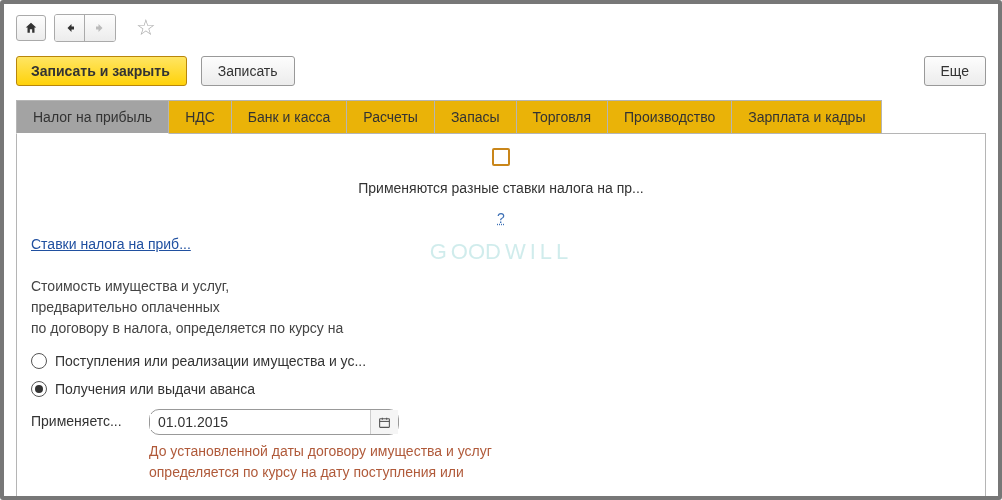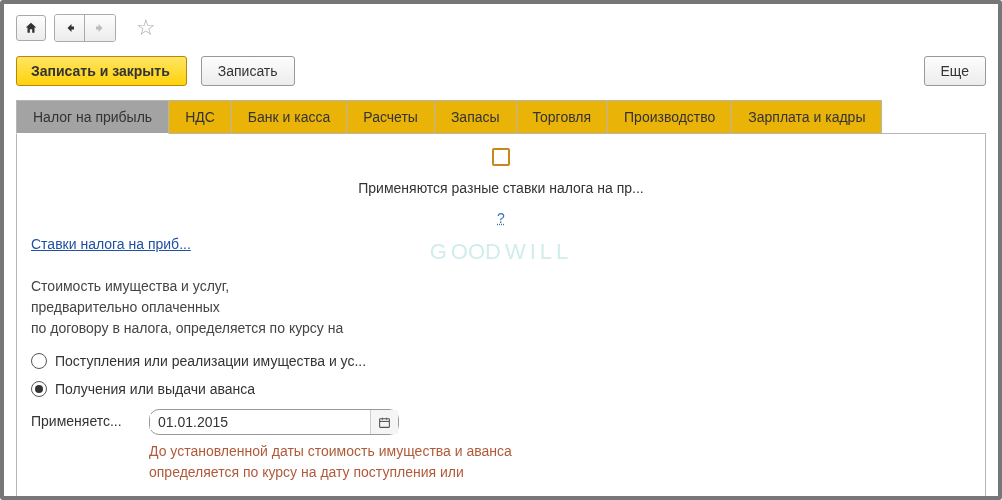--- a/index.html
+++ b/index.html
@@ -300,21 +300,21 @@
         <button class="cal-btn">
           <svg width="13" height="13" viewBox="0 0 24 24" fill="none" stroke="#555" stroke-width="2">
               <rect x="3" y="5" width="18" height="16" rx="1"></rect>
               <line x1="3" y1="10" x2="21" y2="10"></line>
               <line x1="8" y1="3" x2="8" y2="7"></line>
               <line x1="16" y1="3" x2="16" y2="7"></line>
             </svg>
         </button>
       </div>
       <div class="hint-text">
-        <div>До установленной даты стоимость имущества и аванса</div>
+        <div>До установленной даты договору имущества и услуг</div>
         <div>определяется по курсу на дату поступления или</div>
       </div>
     </div>
   </div>
 
 </div>
 
 <div class="watermark">
   G<span class="oo">OO</span>DWILL
 </div>

